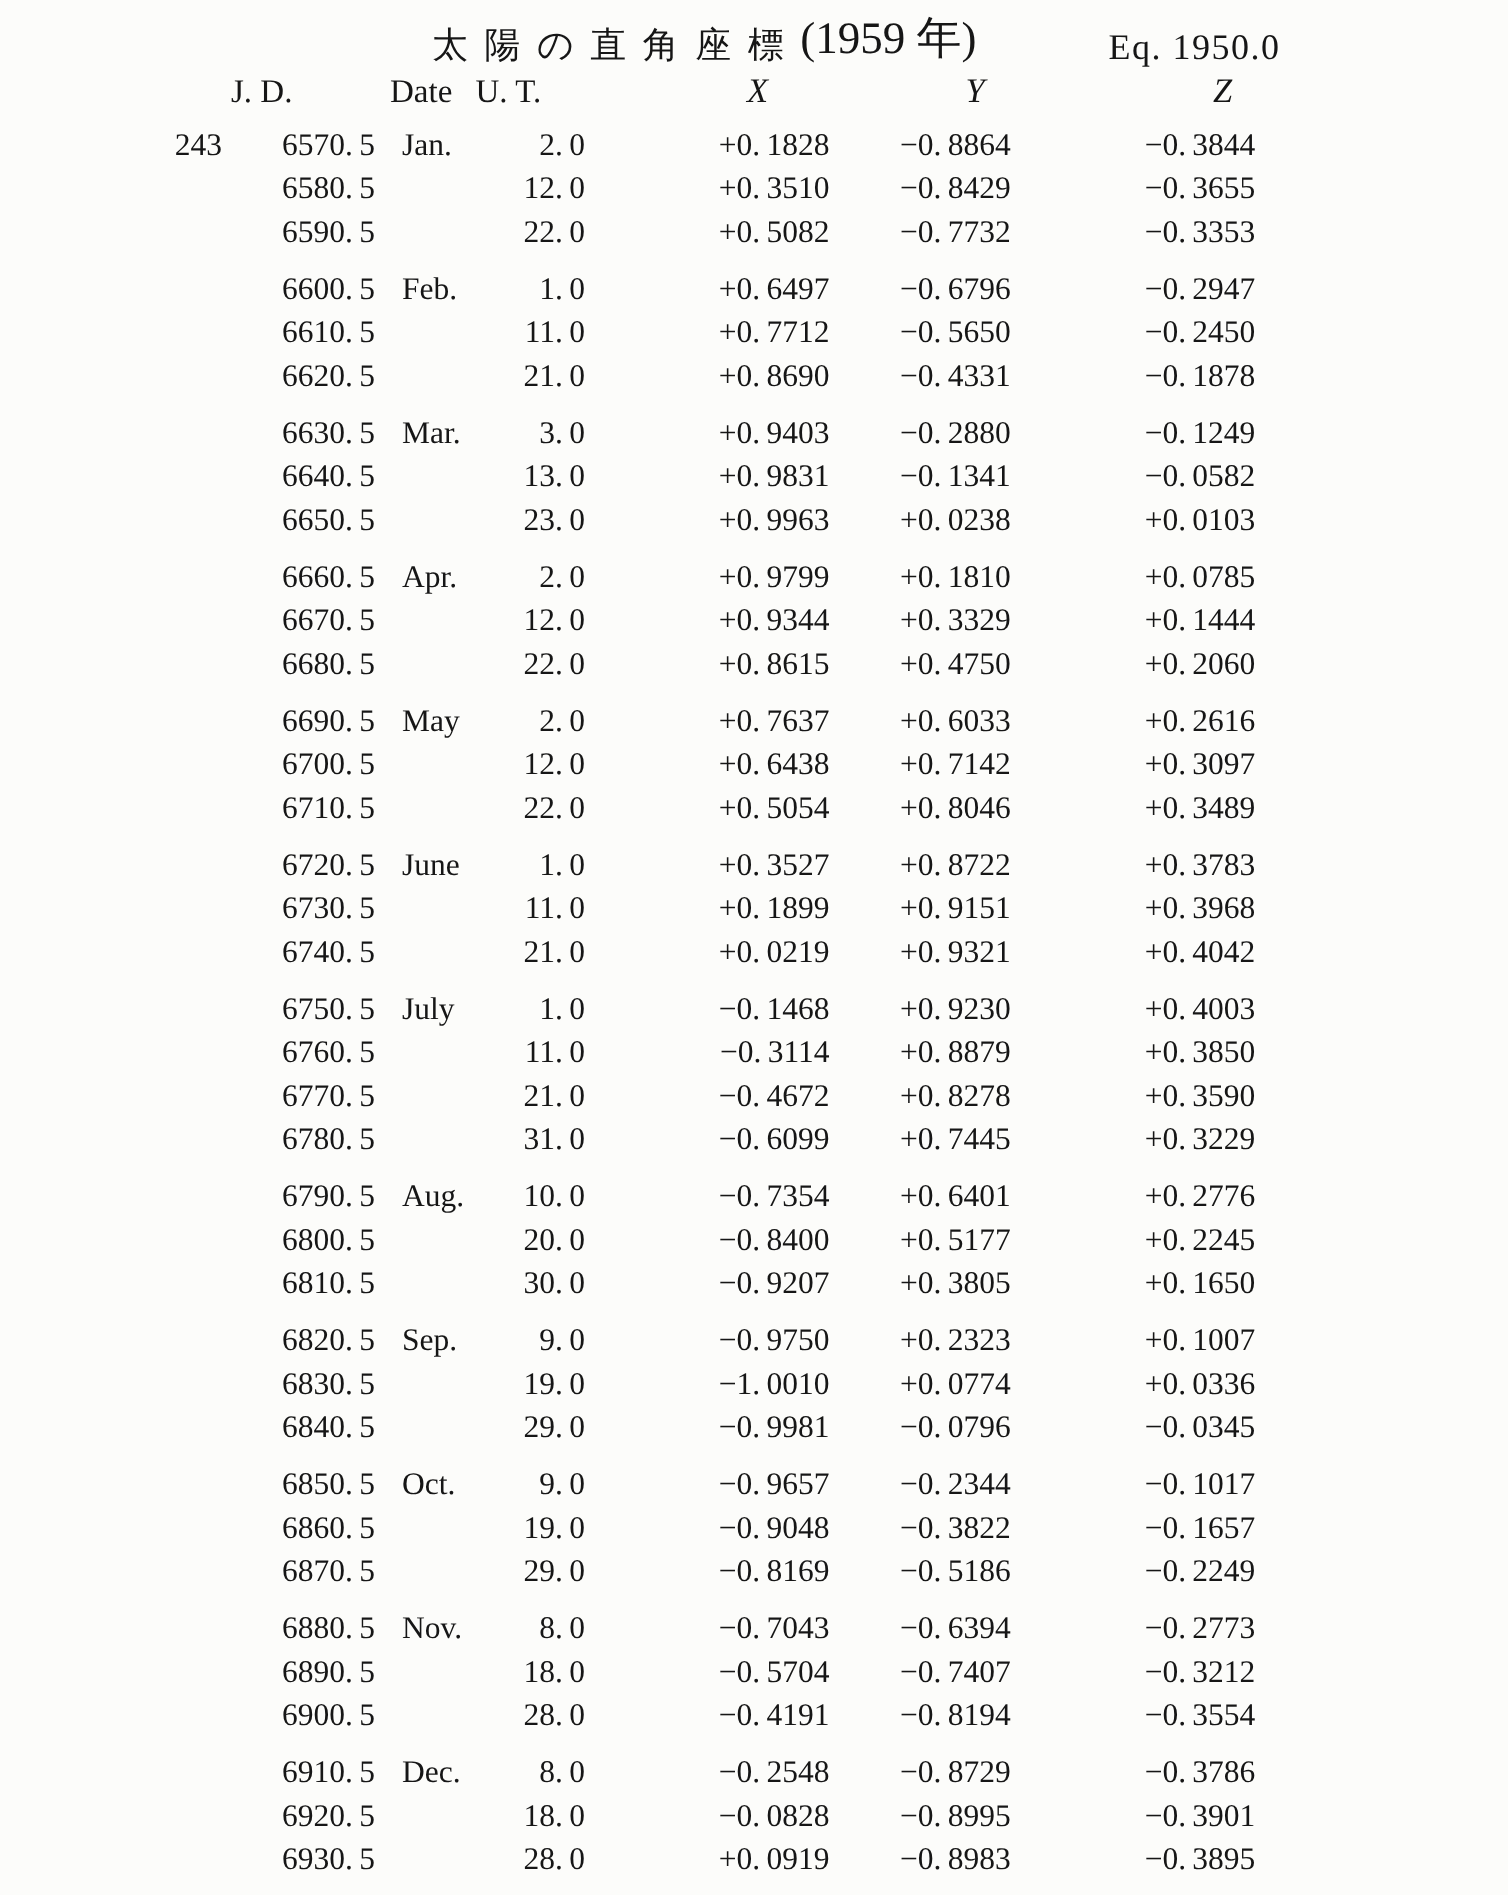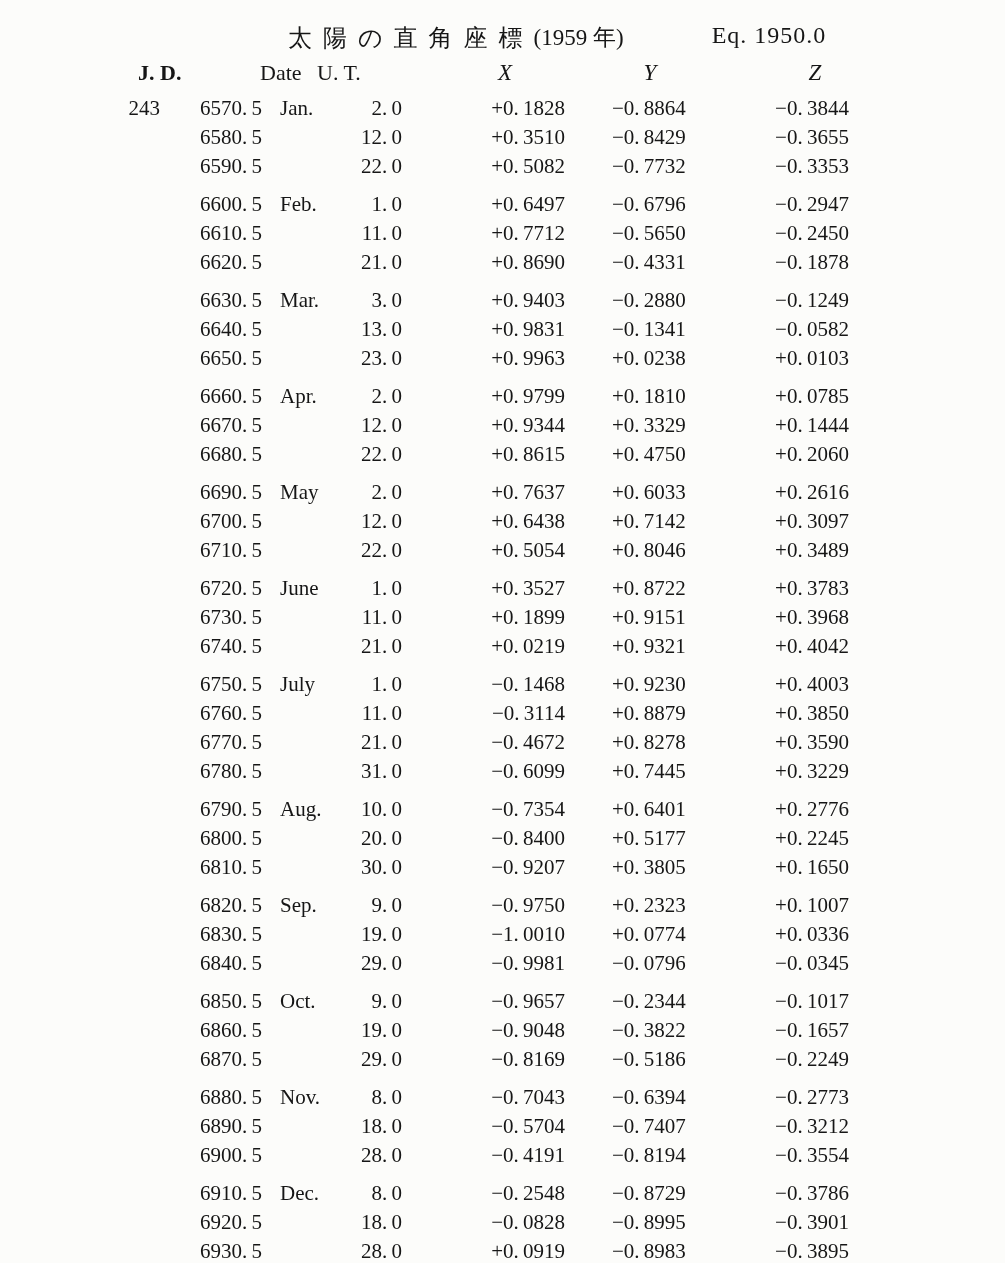--- a/index.html
+++ b/index.html
@@ -7,42 +7,42 @@
     width: 1005px; height: 1263px;
     background: #fcfcfa;
     color: #161616;
     font-family: "Liberation Serif", "DejaVu Serif", serif;
     overflow: hidden;
   }
   .page { position: relative; width: 1005px; height: 1263px; }
 
   
   .title-row {
-    padding-top: 22px;
+    padding-top: 10px;
     height: 36px;
     display: flex;
-    align-items: flex-start;
+    align-items: flex-end;
   }
   .sp-jp  { margin-left: 288px; font-size: 24px; letter-spacing: 11px; white-space: nowrap; }
-  .sp-yr  { font-size: 23px; margin-left: 0px; white-space: nowrap; }
+  .sp-yr  { font-size: 30px; margin-left: 0px; white-space: nowrap; }
   .sp-eq  { font-size: 24px; margin-left: 88px; white-space: nowrap; letter-spacing: 1px; }
 
   
   .header-row { position: relative; height: 36px; font-size: 22px; }
   .header-row span { position: absolute; top: 2px; white-space: nowrap; }
-  .h-jd   { left: 138px; font-weight: bold; }
+  .h-jd   { left: 154px; }
   .h-date { left: 260px; }
   .h-ut   { left: 317px; }
   .h-x, .h-y, .h-z { width: 60px; text-align: center; font-style: italic; font-size: 23px; }
   .h-x { left: 475px; }
   .h-y { left: 620px; }
   .h-z { left: 785px; }
 
   
-  #table-body { margin-top: 0; margin-left: 12px; }
+  #table-body { margin-top: 0; }
   .month-group { margin-top: 9px; }
   .month-group:first-child { margin-top: 0; }
   .g-row {
     display: flex;
     height: 29px;
     line-height: 29px;
     font-size: 21px;
     white-space: nowrap;
   }
   .c-prefix { width: 148px; text-align: right; }

